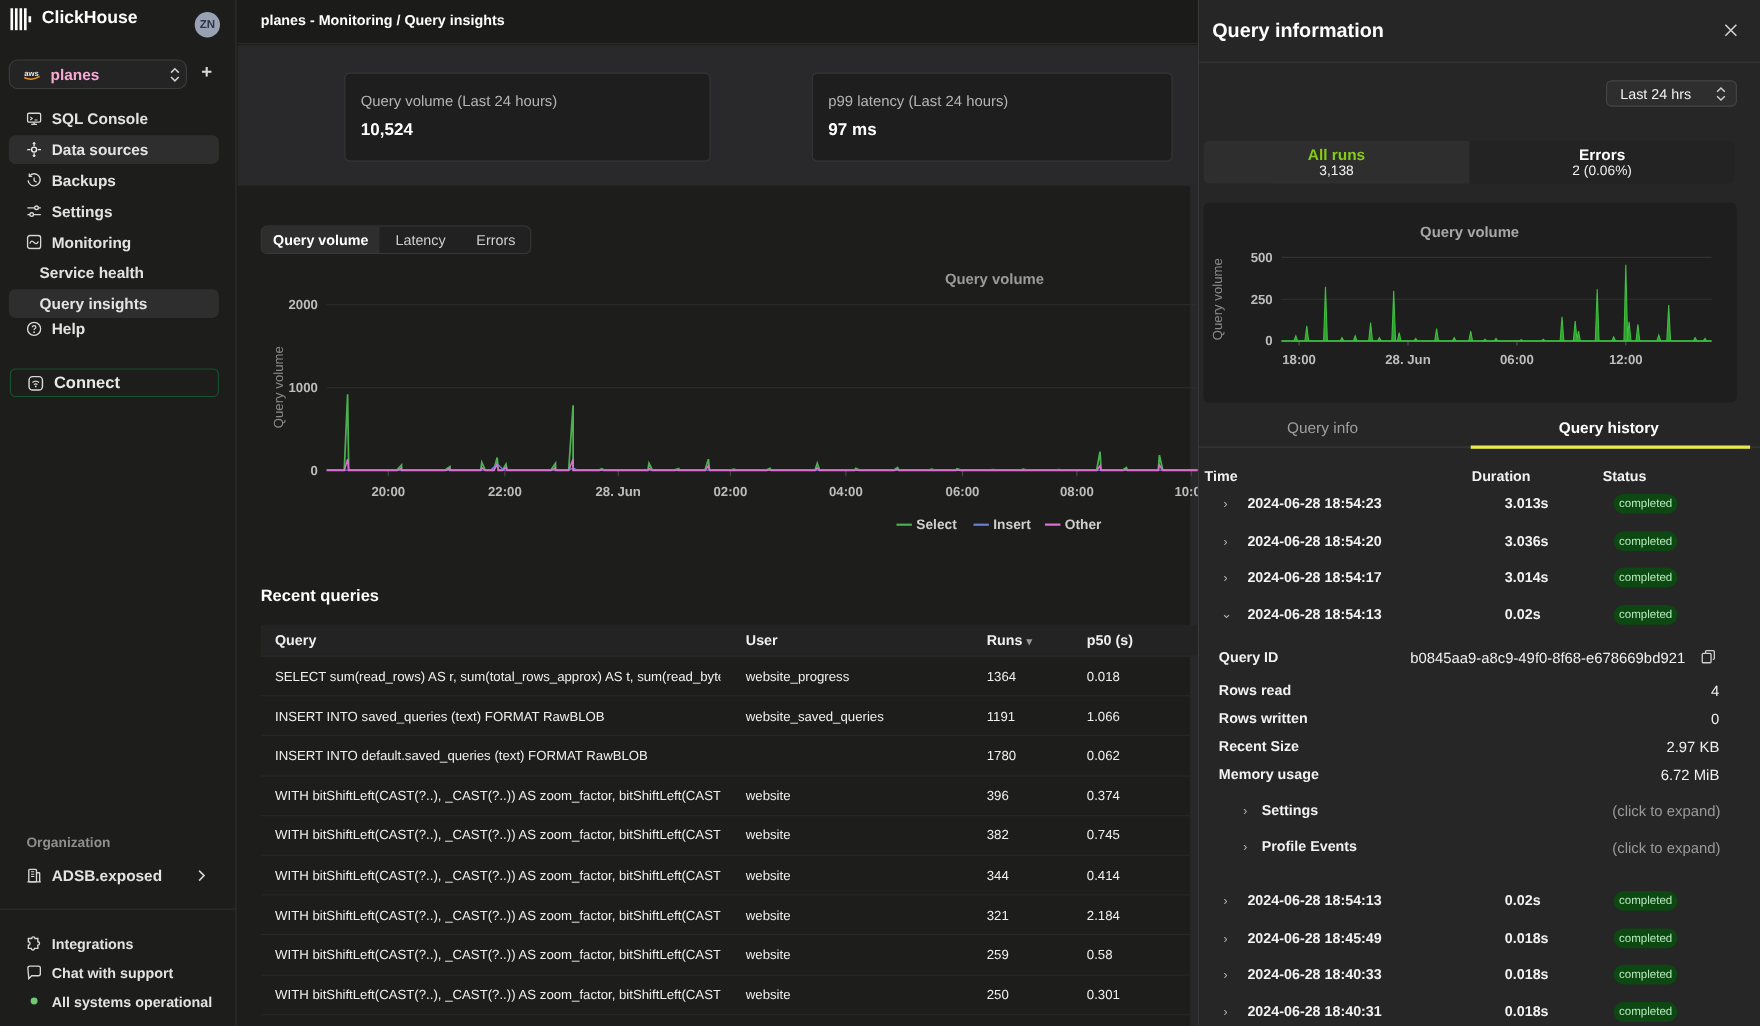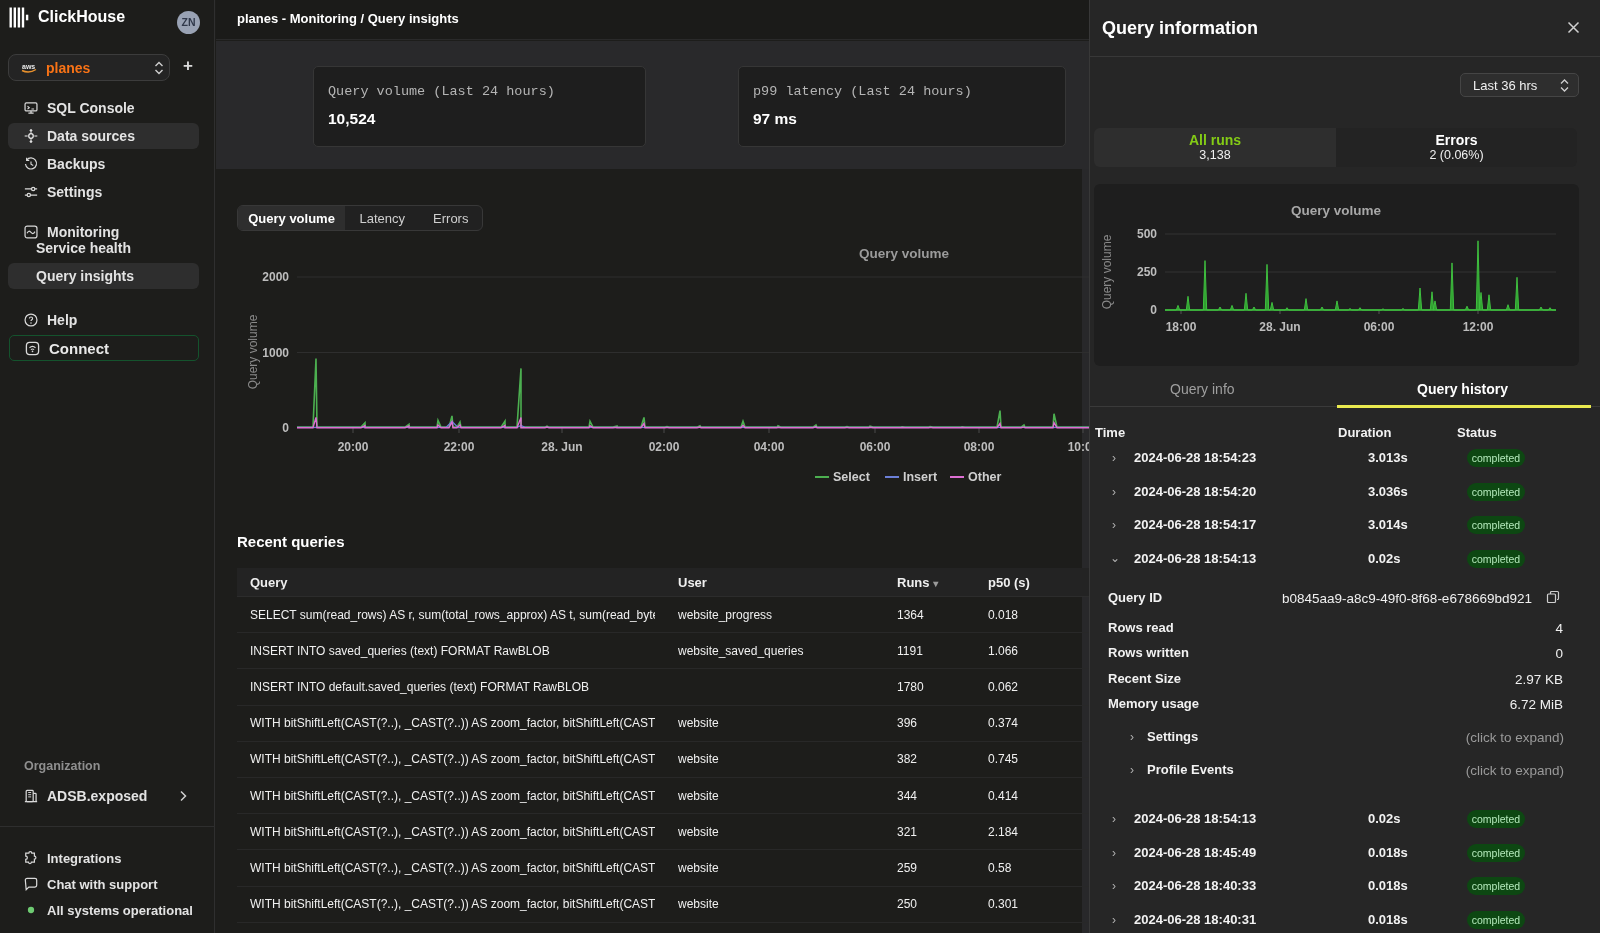--- a/index.html
+++ b/index.html
@@ -12,21 +12,21 @@
 .navitem { position:absolute; left:8px; width:191px; height:26px; border-radius:6px; color:#e3e3e3; font-size:14px; font-weight:bold; display:flex; align-items:center; white-space:nowrap; }
 .navitem .ic { width:14px; height:14px; margin-left:16px; margin-right:9px; flex:none; }
 .navitem.sub { padding-left:28px; }
 .navitem.on { background:#2e2e2e; }
 .navgray { color:#8f8f8f; font-size:12.5px; font-weight:bold; }
 
 
 #topbar { position:absolute; left:216px; top:0; width:1384px; height:40px; background:#1b1b19; border-bottom:1px solid #2a2a2a; }
 #band { position:absolute; left:216px; top:41px; width:1384px; height:128px; background:#29292b; }
 .card { position:absolute; top:25px; height:81px; background:#1e1e1e; border:1px solid #363636; border-radius:5px; }
-.cardlabel { position:absolute; left:14px; top:17px; font-size:13.5px; color:#b5b5b5;font-family:Liberation Mono, monospace; }
+.cardlabel { position:absolute; left:14px; top:17px; font-size:13.5px; color:#b5b5b5; }
 .cardvalue { position:absolute; left:14px; top:43px; font-size:15.5px; font-weight:bold; color:#fff; }
 
 .tabstrip { position:absolute; left:237px; top:205px; width:246px; height:26px; background:#212121; border:1px solid #383838; border-radius:6px; display:flex; overflow:hidden; }
 .tabstrip div { height:100%; display:flex; align-items:center; justify-content:center; font-size:13px; color:#cfcfcf; }
 .tabstrip .on { background:#2e2e2e; color:#fff; font-weight:bold; }
 
 
 #recentq { position:absolute; left:237px; top:533px; font-size:15px; font-weight:bold; color:#fff; }
 #qtable { position:absolute; left:237px; top:568px; width:1334px; }
 .thead { height:29px; background:#232323; border-bottom:1px solid #2c2c2c; position:relative; font-size:13px; font-weight:bold; color:#efefef; }
@@ -55,21 +55,21 @@
       <rect x="16.9" y="7.7" width="2.4" height="5.6" fill="#fff"></rect>
     </svg>
     <div class="abs" style="left:38px; top:8px; font-size:16px; font-weight:bold; color:#fff;">ClickHouse</div>
     <div class="abs" style="left:177px; top:11px; width:23px; height:23px; border-radius:50%; background:#99a2b4; color:#30384a; font-size:10.5px; font-weight:bold; text-align:center; line-height:23px;">ZN</div>
 
     <div class="abs" style="left:8px; top:54px; width:162px; height:27px; background:#242424; border:1px solid #3c3c3c; border-radius:8px;">
       <svg class="abs" style="left:12px; top:7px;" width="16" height="12" viewBox="0 0 16 12">
         <text x="1" y="7" font-size="7" font-weight="bold" fill="#e8e8e8" font-family="Liberation Sans">aws</text>
         <path d="M1 8.5 Q 8 12 15 7.5" stroke="#e8912d" stroke-width="1.4" fill="none"></path>
       </svg>
-      <div class="abs" style="left:37px; top:5px; font-size:14px; font-weight:bold; color:#f97316;">planes</div>
+      <div class="abs" style="left:37px; top:5px; font-size:14px; font-weight:bold; color:#f9a8d4;">planes</div>
       <svg class="abs" style="left:144px; top:6px;" width="12" height="14" viewBox="0 0 12 14">
         <path d="M2.5 5 L6 1.5 L9.5 5" stroke="#cfcfcf" stroke-width="1.4" fill="none"></path>
         <path d="M2.5 9 L6 12.5 L9.5 9" stroke="#cfcfcf" stroke-width="1.4" fill="none"></path>
       </svg>
     </div>
     <div class="abs" style="left:183px; top:56px; font-size:17px; color:#d9d9d9; font-weight:bold;">+</div>
 
     <div class="navitem" style="top:95px;"><svg class="ic" viewBox="0 0 16 16" fill="none" stroke="#d9d9d9" stroke-width="1.4">
           <rect x="1.2" y="2.2" width="13.6" height="9.2" rx="1.5"></rect>
           <path d="M8 11.5 L8 13.8 M5 13.8 L11 13.8"></path>
@@ -83,27 +83,27 @@
     <div class="navitem" style="top:151px;"><svg class="ic" viewBox="0 0 16 16" fill="none" stroke="#d9d9d9" stroke-width="1.4">
           <path d="M3 3.5 A 6.3 6.3 0 1 1 1.7 8"></path>
           <path d="M3 0.8 L3 3.8 L6 3.8" stroke-width="1.3"></path>
           <path d="M8 5 L8 8.3 L10.6 9.8" stroke-width="1.3"></path>
         </svg>Backups</div>
     <div class="navitem" style="top:179px;"><svg class="ic" viewBox="0 0 16 16" fill="none" stroke="#d9d9d9" stroke-width="1.4">
           <path d="M1 4.5 H15 M1 11.5 H15"></path>
           <circle cx="10.5" cy="4.5" r="1.9" fill="#1d1d1b"></circle>
           <circle cx="5.5" cy="11.5" r="1.9" fill="#1d1d1b"></circle>
         </svg>Settings</div>
-    <div class="navitem" style="top:219px;text-align:center;"><svg class="ic" viewBox="0 0 16 16" fill="none" stroke="#d9d9d9" stroke-width="1.4">
+    <div class="navitem" style="top:207px;text-align:center;"><svg class="ic" viewBox="0 0 16 16" fill="none" stroke="#d9d9d9" stroke-width="1.4">
           <rect x="1.2" y="1.2" width="13.6" height="13.6" rx="2.5"></rect>
           <path d="M3.5 9.5 C5 6.5 6 6.5 8 8.5 C10 10.5 11 10 12.5 7.5"></path>
         </svg>Monitoring</div>
     <div class="navitem sub" style="top:235px;">Service health</div>
     <div class="navitem sub on" style="top:263px;">Query insights</div>
-    <div class="navitem" style="top:307px;"><svg class="ic" viewBox="0 0 16 16" fill="none" stroke="#d9d9d9" stroke-width="1.4">
+    <div class="navitem" style="top:286px;"><svg class="ic" viewBox="0 0 16 16" fill="none" stroke="#d9d9d9" stroke-width="1.4">
           <circle cx="8" cy="8" r="6.8"></circle>
           <path d="M6.2 6.2 C6.2 4 9.8 4 9.8 6.2 C9.8 7.8 8 7.6 8 9.2" stroke-width="1.3"></path>
           <circle cx="8" cy="11.4" r="0.9" fill="#d9d9d9" stroke="none"></circle>
         </svg>Help</div>
 
     <div class="abs" style="left:9px; top:335px; width:190px; height:26px; border:1px solid #14532d; border-radius:5px;">
       <svg class="abs" style="left:15px; top:5px;" width="15" height="15" viewBox="0 0 16 16" fill="none" stroke="#d9d9d9" stroke-width="1.4">
           <rect x="1.5" y="1.5" width="13" height="13" rx="3.5"></rect>
           <path d="M4.8 7.2 C6.8 5.4 9.2 5.4 11.2 7.2 M6.3 9.2 C7.4 8.3 8.6 8.3 9.7 9.2" stroke-width="1.2"></path>
           <circle cx="8" cy="11" r="0.9" fill="#d9d9d9" stroke="none"></circle>
@@ -256,21 +256,21 @@
   </div>
 
   <div id="panel">
     <div class="abs" style="left:12px; top:18px; font-size:18px; font-weight:bold; color:#fff;">Query information</div>
     <svg class="abs" style="left:477px; top:21px;" width="13" height="13" viewBox="0 0 13 13" stroke="#d0d0d0" stroke-width="1.5">
         <path d="M1.5 1.5 L11.5 11.5 M11.5 1.5 L1.5 11.5"></path>
       </svg>
     <div class="abs" style="left:0; top:56px; width:511px; height:1px; background:#383838;"></div>
 
     <div class="abs" style="left:370px; top:73px; width:119px; height:24px; background:#2e2e2e; border:1px solid #454545; border-radius:5px;">
-      <div class="abs" style="left:12px; top:4px; font-size:13px; color:#f0f0f0;">Last 36 hrs</div>
+      <div class="abs" style="left:12px; top:4px; font-size:13px; color:#f0f0f0;">Last 24 hrs</div>
       <svg class="abs" style="left:98px; top:5px;" width="11" height="13" viewBox="0 0 11 13">
           <path d="M2 4.5 L5.5 1 L9 4.5 M2 8.5 L5.5 12 L9 8.5" stroke="#cfcfcf" stroke-width="1.3" fill="none"></path>
         </svg>
     </div>
 
     <div class="abs" style="left:4px; top:128px; width:483px; height:39px; border-radius:6px; overflow:hidden; display:flex;">
       <div style="width:242px; background:#2e2e2e; text-align:center;">
         <div style="margin-top:4px; font-size:14px; font-weight:bold; color:#84cc16;">All runs</div>
         <div style="font-size:12.5px; color:#f0f0f0;">3,138</div>
       </div>

